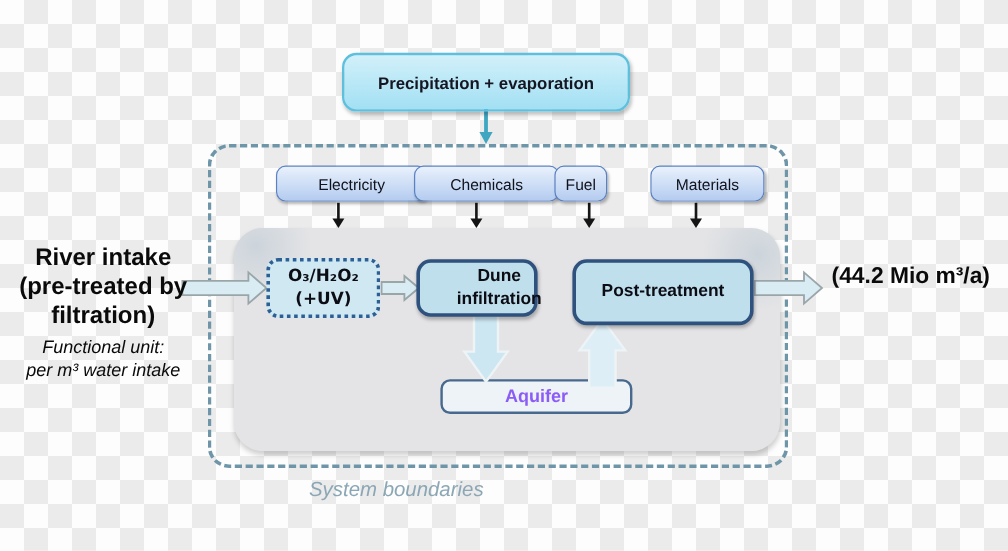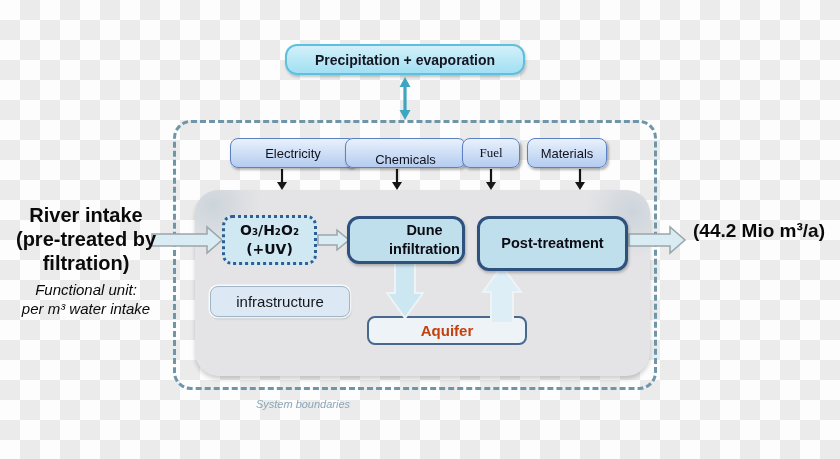--- a/index.html
+++ b/index.html
@@ -5,21 +5,21 @@
   html,body{margin:0;padding:0;}
   body{font-family:"Liberation Sans",sans-serif;}
   .canvas{
     position:relative;width:840px;height:459px;overflow:hidden;
     background:conic-gradient(#ebebeb 25%, #fdfdfd 25% 50%, #ebebeb 50% 75%, #fdfdfd 75%);
     background-size:40px 40px;
   }
   .abs{position:absolute;box-sizing:border-box;}
   
   .precip{
-    left:285px;top:44px;width:240px;height:31px;border-radius:12px;
+    left:285px;top:44px;width:240px;height:49px;border-radius:12px;
     border:2px solid #5fc0de;
     background:linear-gradient(#d2f0fa,#a2e0f3);
     display:flex;align-items:center;justify-content:center;
     font-size:14px;font-weight:600;color:#161622;
     box-shadow:1px 2px 3px rgba(0,0,0,.22);
   }
   
   .boundary{
     left:173px;top:120px;width:484px;height:270px;
     border:3px dashed #6e96a8;border-radius:18px;
@@ -35,63 +35,63 @@
   
   .inbox{
     top:138px;height:30px;border-radius:8px;
     border:1.5px solid #5a81c2;
     background:linear-gradient(#e9f1fc,#b4ccf0);
     display:flex;align-items:center;justify-content:center;
     font-size:13px;color:#10121c;
     box-shadow:1.5px 2px 2.5px rgba(0,0,0,.28);
   }
   .inbox.electricity{left:230px;width:126px;}
-  .inbox.chemicals{left:345px;width:121px;align-items:flex-end;}
-  .inbox.fuel{left:462px;width:58px;font-family:Liberation Serif, serif;}
-  .inbox.materials{left:527px;width:80px;}
+  .inbox.chemicals{left:345px;width:121px;}
+  .inbox.fuel{left:462px;width:44px;}
+  .inbox.materials{left:542px;width:95px;}
   
   .oxid{
     left:222px;top:215px;width:95px;height:50px;border-radius:10px;
     border:3px dotted #2d5f94;background:#cfe8f2;
     display:flex;flex-direction:column;align-items:center;justify-content:center;
     font-family:"DejaVu Sans",sans-serif;font-size:14px;font-weight:bold;color:#0c0c14;line-height:1.35;
   }
   .bigproc{
     border-radius:12px;border:3.5px solid #2e517e;background:#c0dfec;
     display:flex;flex-direction:column;align-items:center;justify-content:center;
     font-size:14.5px;font-weight:bold;color:#0c0c14;line-height:1.3;
     box-shadow:1px 2px 3px rgba(0,0,0,.25);
   }
-  .dune{left:347px;top:216px;width:118px;height:48px;padding-left:37px;}
+  .dune{left:347px;top:216px;width:101px;height:48px;padding-left:37px;}
   .post{left:477px;top:216px;width:151px;height:55px;}
   .smallbox{
     left:210px;width:140px;height:31px;border-radius:8px;
     border:1.5px solid #a0b5c8;background:#dce9f4;
     display:flex;align-items:center;justify-content:center;
     font-size:15px;color:#14161c;
     box-shadow:0 0 0 1.5px rgba(255,255,255,.8), 1px 1.5px 2px rgba(0,0,0,.2);
   }
   .infra{top:286px;}
   .maint{top:322px;}
   .aquifer{
     left:367px;top:316px;width:160px;height:29px;border-radius:8px;
     border:2px solid #47698d;background:#eef3f8;
     display:flex;align-items:center;justify-content:center;
-    font-size:15px;font-weight:bold;color:#c2410c;
+    font-size:15px;font-weight:bold;color:#8b5cf6;
   }
   
   .lefttext{left:0px;top:203px;width:172px;text-align:center;color:#0a0a0a;}
   .lefttext .big{font-size:20px;font-weight:bold;line-height:24px;}
   .lefttext .note{font-size:15px;font-style:italic;line-height:19px;}
   .lefttext .note.first{margin-top:5px;}
   .righttext{left:678px;top:219px;width:162px;text-align:center;color:#0a0a0a;}
   .righttext .big{font-size:19px;font-weight:bold;line-height:23px;}
   .sysbound{
     left:203px;top:398px;width:200px;
-    font-size:11px;font-style:italic;color:#8ba6b4;text-align:center;
+    font-size:17px;font-style:italic;color:#8ba6b4;text-align:right;
   }
   svg.arrows{left:0;top:0;width:840px;height:459px;pointer-events:none;}
 </style>
 </head>
 <body>
 
 <div class="canvas">
 
   <div class="abs boundary"></div>
 
@@ -155,23 +155,20 @@
     <span>(+UV)</span>
   </div>
   <div class="abs bigproc dune">
     <span>Dune</span>
     <span>infiltration</span>
   </div>
   <div class="abs bigproc post">
     <span>Post-treatment</span>
   </div>
 
-  <div class="abs smallbox infra">
-    <span>infrastructure</span>
-  </div>
 
   <div class="abs lefttext">
     <div class="big">River intake</div>
     <div class="big">(pre-treated by</div>
     <div class="big">filtration)</div>
     <div class="note first">Functional unit:</div>
     <div class="note">per m³ water intake</div>
   </div>
 
   <div class="abs righttext">

